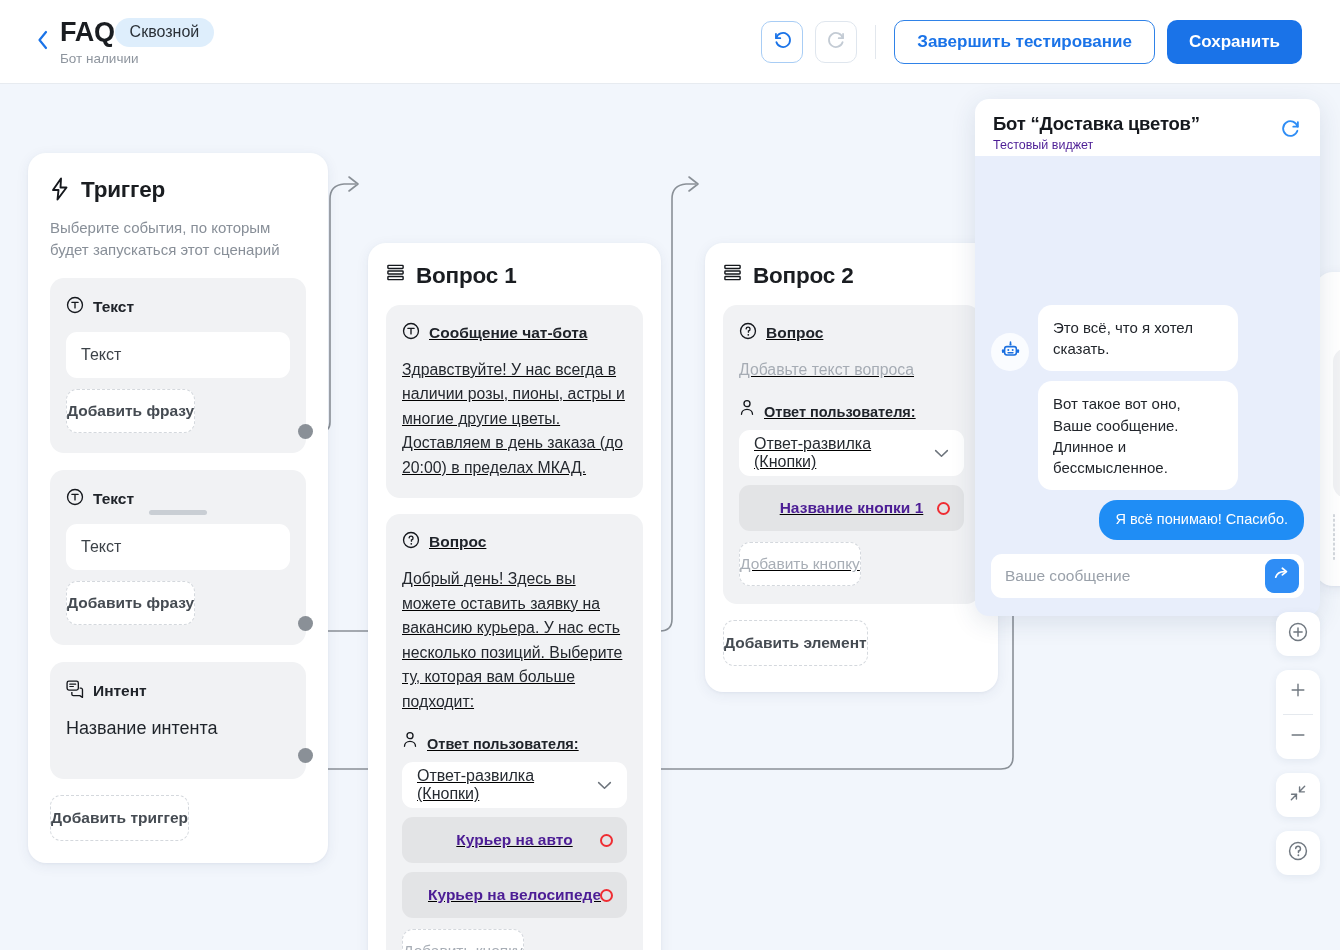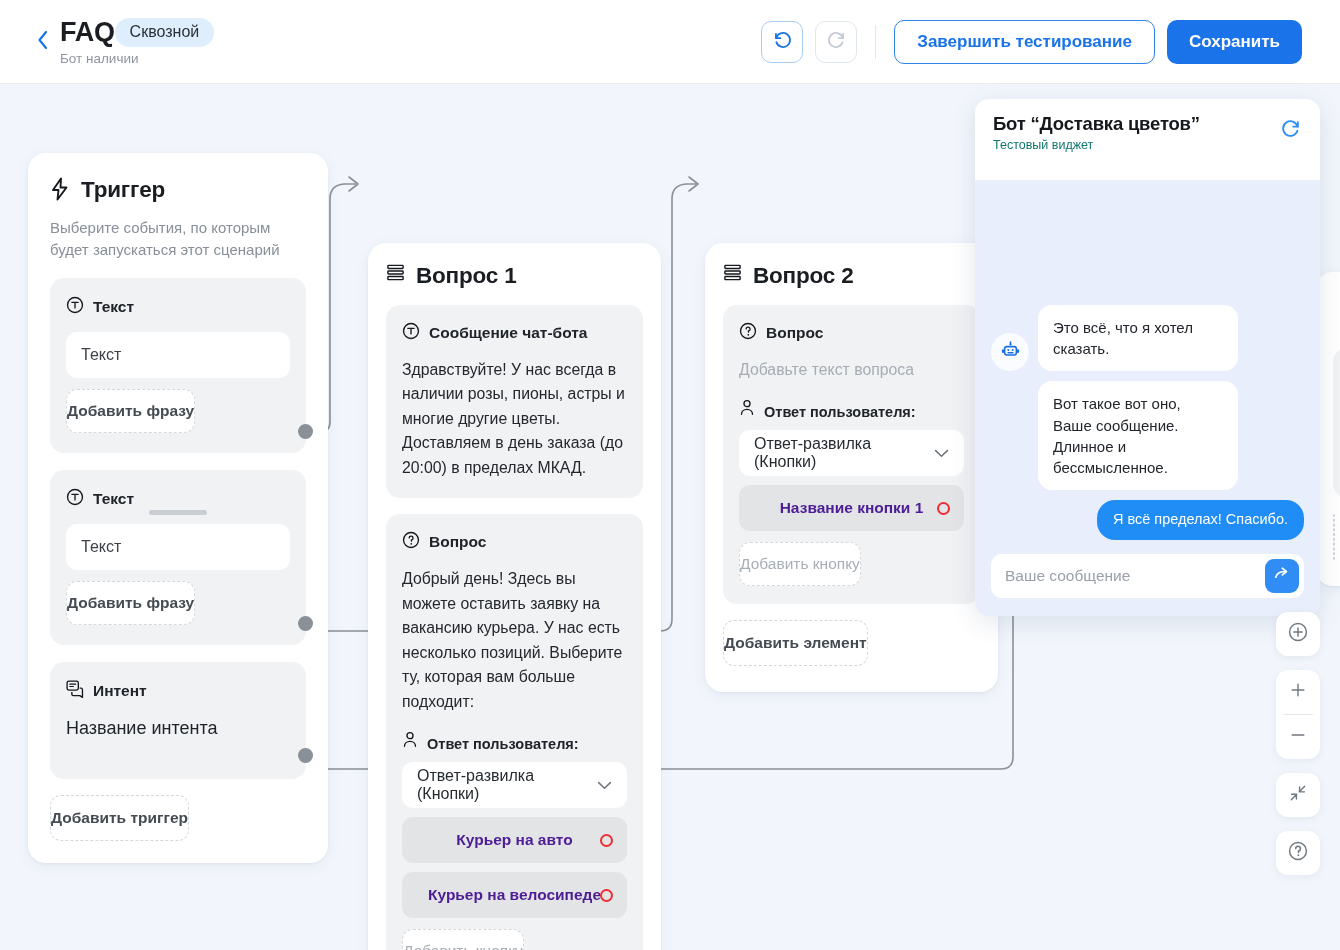--- a/index.html
+++ b/index.html
@@ -97,21 +97,21 @@
     background: #8a9097; right: -7px;
   }
 
   
   #q1-node { left: 368px; top: 159px; width: 293px; padding: 20px 18px 26px; }
   #q2-node { left: 705px; top: 159px; width: 293px; padding: 20px 18px 26px; }
   #q3-node {
     left: 1315px; top: 188px; width: 120px; padding: 20px 18px 26px;
     z-index: 4;
   }
-  .q-block { background: #f1f2f4; border-radius: 14px; padding: 17px 16px 18px; margin-top: 16px; }
+  .q-block { background: #f1f2f4; border-radius: 14px; padding: 17px 16px 18px; margin-top: 16px; text-decoration: underline; }
   .q-text { font-size: 15.8px; color: #24282e; line-height: 1.55; }
   .q-text.placeholder { color: #a6acb4; }
   .answer-label { display: flex; align-items: flex-end; gap: 9px; margin: 17px 0 10px; }
   .answer-label-text { font-size: 14.5px; font-weight: bold; color: #20242a; }
   .select-box {
     background: #fff; border-radius: 11px; height: 46px; display: flex;
     align-items: center; padding: 0 15px; font-size: 16px; color: #262b31;
     cursor: pointer;
   }
   .select-box .chev { margin-left: auto; color: #6d747c; }
@@ -126,25 +126,25 @@
   }
 
   
   #chat-widget {
     position: absolute; left: 975px; top: 15px; width: 345px; height: 517px;
     background: #e8eefb; border-radius: 14px; z-index: 20;
     box-shadow: 0 6px 26px rgba(36,60,100,0.12);
     display: flex; flex-direction: column; overflow: hidden;
   }
   .chat-head {
-    background: #fff; padding: 14px 18px 28px; display: flex;
+    background: #fff; padding: 14px 18px 4px; display: flex;
     align-items: flex-start;
   }
   .chat-title { font-size: 18.5px; font-weight: bold; color: #15181d; letter-spacing: -0.2px; }
-  .chat-sub { font-size: 12.5px; color: #0f766e; margin-top: 3px; }
+  .chat-sub { font-size: 12.5px; color: #4c1d95; margin-top: 3px; }
   .chat-refresh { margin-left: auto; color: #2f8df5; cursor: pointer; padding-top: 4px; }
   .chat-body { flex: 1; padding: 14px 16px 0; display: flex; flex-direction: column; justify-content: flex-end; }
   .msg-row { display: flex; align-items: flex-end; margin-bottom: 10px; }
   .avatar {
     width: 38px; height: 38px; border-radius: 50%; background: #fafcff;
     display: flex; align-items: center; justify-content: center; margin-right: 9px;
     flex-shrink: 0;
   }
   .avatar-spacer { width: 47px; flex-shrink: 0; }
   .bubble-bot {
@@ -457,21 +457,21 @@
                 </svg>
             </span>
           </div>
           <div class="bubble-bot">Это всё, что я хотел сказать.</div>
         </div>
         <div class="msg-row">
           <div class="avatar-spacer"></div>
           <div class="bubble-bot">Вот такое вот оно, Ваше сообщение. Длинное и бессмысленное.</div>
         </div>
         <div class="msg-row">
-          <div class="bubble-user">Я всё пределах! Спасибо.</div>
+          <div class="bubble-user">Я всё понимаю! Спасибо.</div>
         </div>
       </div>
 
       <div class="chat-input-row">
         <div class="chat-input-ph">Ваше сообщение</div>
         <div class="send-btn">
           <span>
             <svg width="18" height="18" viewBox="0 0 20 20" fill="none">
                 <path d="M3 13.5c1.5-4.5 5-6.2 9.4-6.2" stroke="#fff" stroke-width="1.9" stroke-linecap="round"></path>
                 <path d="M10.4 3.6l4.6 3.7-4.6 3.7" stroke="#fff" stroke-width="1.9" stroke-linecap="round" stroke-linejoin="round" fill="none"></path>

